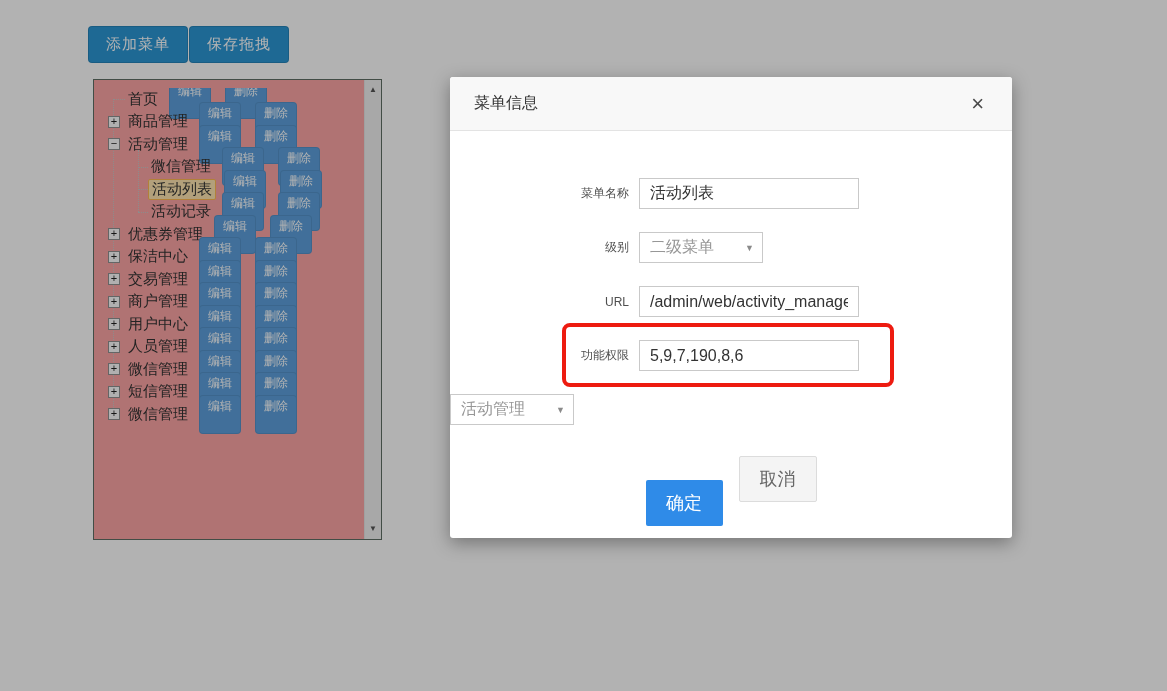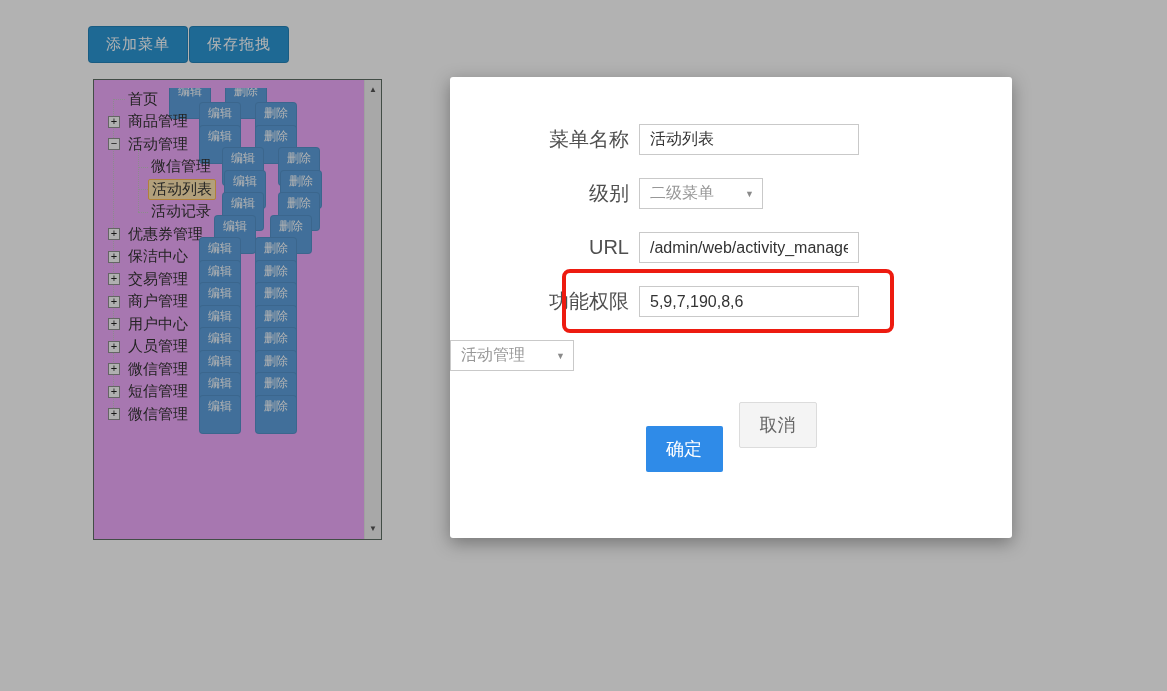--- a/index.html
+++ b/index.html
@@ -19,21 +19,21 @@
     height:37px; padding:0 17px;
     background:#2b97d5; color:#ffffff;
     font-size:15px; font-family:inherit;
     border:1px solid rgba(0,0,0,0.12); border-radius:4px;
     cursor:pointer; letter-spacing:1px;
   }
 
   .tree-panel {
     position:absolute; left:93px; top:79px;
     width:289px; height:461px;
-    border:1px solid #5f6f65; background:#f0abfc;
+    border:1px solid #5f6f65; background:#fca5a5;
   }
   .tree-scrollbar {
     position:absolute; top:0; right:0; bottom:0; width:17px;
     background:#f1f1f1; border-left:1px solid #e6e6e6;
   }
   .scroll-arrow {
     position:absolute; left:0; width:100%; height:16px;
     font-size:8px; color:#555; text-align:center; line-height:16px;
     cursor:pointer; user-select:none;
   }
@@ -115,21 +115,21 @@
   }
   .modal-body { position:relative; padding-top:47px; }
 
   .form-row {
     position:relative;
     display:flex; align-items:center;
     height:31px; margin-bottom:23px;
   }
   .form-label {
     width:189px; text-align:right; padding-right:10px;
-    font-size:20px; color:#4f4f4f; white-space:nowrap;
+    font-size:12px; color:#4f4f4f; white-space:nowrap;
   }
   .form-input {
     width:220px; height:31px; padding:0 10px;
     border:1px solid #c9c9c9; border-radius:0;
     font-size:16px; color:#333; font-family:inherit;
     background:#fff; outline:none;
   }
   .form-select {
     width:124px; height:31px; padding:0 8px 0 10px;
     border:1px solid #c9c9c9; background:#fff;
@@ -268,20 +268,24 @@
       <div class="scroll-arrow up">▲</div>
       <div class="scroll-arrow down">▼</div>
     </div>
   </div>
 
 </div>
 
 <div class="overlay"></div>
 
 <div class="modal">
+  <div class="modal-header">
+    <span class="modal-title">菜单信息</span>
+    <button class="modal-close">×</button>
+  </div>
 
   <div class="modal-body">
 
     <div class="form-row">
         <span class="form-label">菜单名称</span>
         <input class="form-input" type="text" value="活动列表" style="">
       </div>
       <div class="form-row">
         <span class="form-label">级别</span>
         <div class="form-select">

